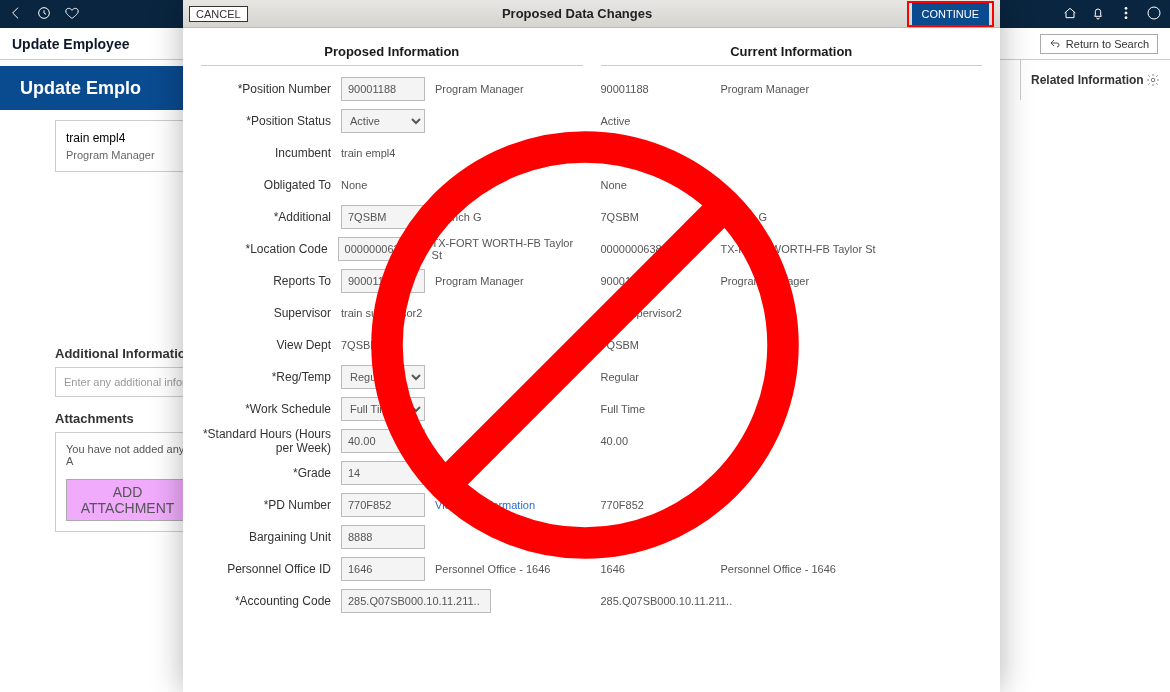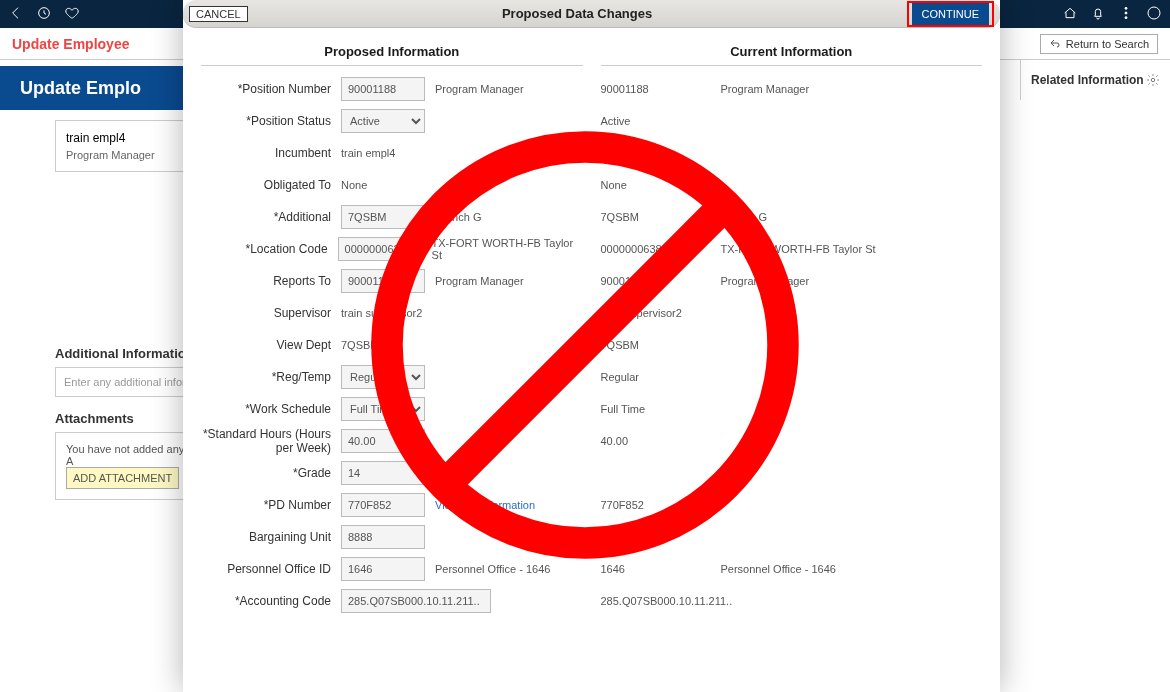--- a/index.html
+++ b/index.html
@@ -8,42 +8,42 @@
     font-size: 12px;
     color:#333;
     width:1170px; height:692px; overflow:hidden; position:relative;
     background:#fff;
   }
   
   .topnav { background:#0a2540; height:28px; width:100%; display:flex; align-items:center; justify-content:space-between; padding:0 8px; color:#fff; }
   .topnav .iconset { display:flex; gap:12px; align-items:center;}
   .topnav svg { width:16px;height:16px; fill:none; stroke:#fff; stroke-width:1.5; }
   .pagebar { height:32px; border-bottom:1px solid #ccc; display:flex; align-items:center; justify-content:space-between; padding:0 12px; background:#fff;}
-  .pagebar-title { font-weight:bold; font-size:14px;color:#ef4444;}
+  .pagebar-title { font-weight:bold; font-size:14px;color:#0f172a;}
   .returnbtn { border:1px solid #aaa; padding:3px 8px; font-size:11px; color:#333; background:#fff; display:flex;gap:5px;align-items:center;}
   .banner { background:#0a4a8f; color:#fff; height:44px; display:flex; align-items:center; padding:0 20px; font-size:18px; font-weight:bold; width:940px; margin-top:6px;}
   .leftcol { position:absolute; left:55px; top:120px; width:155px;}
   .card { border:1px solid #ccc; padding:10px; margin-bottom:14px; background:#fff;}
   .card .nm { color:#000; font-size:12px; }
   .card .sub { color:#666; font-size:11px; margin-top:4px;}
   .section-label { font-weight:bold; color:#333; font-size:13px; margin-bottom:6px;}
   .addinfo-box { border:1px solid #ccc; padding:8px; color:#999; font-size:11px; margin-bottom:14px; width:145px; height:30px; overflow:hidden;}
   .attach-box { border:1px solid #ccc; padding:10px; width:145px;}
-  .addattach { border:1px solid #aaa; padding:4px 6px; font-size:11px; color:#555; margin-top:0; background:#fef9c3; display:inline-block;}
+  .addattach { border:1px solid #aaa; padding:4px 6px; font-size:14px; color:#555; margin-top:12px; background:#f0abfc; display:inline-block;}
   .rightpanelbg { position:absolute; right:0; top:60px; width:150px; border-left:1px solid #ccc; height:40px; display:flex; align-items:center; padding:0 10px; font-weight:bold;}
   .gearsm {width:14px;height:14px;}
   .modal {
     position:absolute; left:183px; top:0; right:170px; bottom:0;
     background:#fff; box-shadow:0 0 30px rgba(0,0,0,0.3);
     display:flex; flex-direction:column;
   }
   .modal-header {
     background: linear-gradient(#e8e6e3,#d6d4d0);
     border-bottom:1px solid #bbb; height:28px;
-    display:flex; align-items:center; justify-content:space-between; padding:8px 6px;border-radius:13px;
+    display:flex; align-items:center; justify-content:space-between; padding:8px 6px;
   }
   .cancel-btn { border:1.5px solid #333; color:#333; background:#fff; font-size:11px; padding:1px 6px; font-family:inherit;}
   .modal-title { font-weight:bold; font-size:13px; color:#222;}
   .continue-btn { background:#0a4a8f; color:#fff; border:none; font-size:11px; padding:5px 10px; font-family:inherit;}
   .continue-highlight { border:2.5px solid red; padding:0 3px; display:inline-block;}
   .modal-body { flex:1; overflow:hidden; padding:10px 18px 0 18px; display:flex; gap:18px;border-radius:16px;}
   .col { flex:1; }
   .col-head { text-align:center; font-weight:bold; color:#1a1a1a; font-size:13px; border-bottom:1px solid #ccc; padding:6px 0; margin-bottom:8px;}
   .row { display:flex; align-items:center; min-height:30px; margin-bottom:2px;}
   .lbllab { width:140px; text-align:right; color:#333; font-size:12px; padding-right:10px;}

